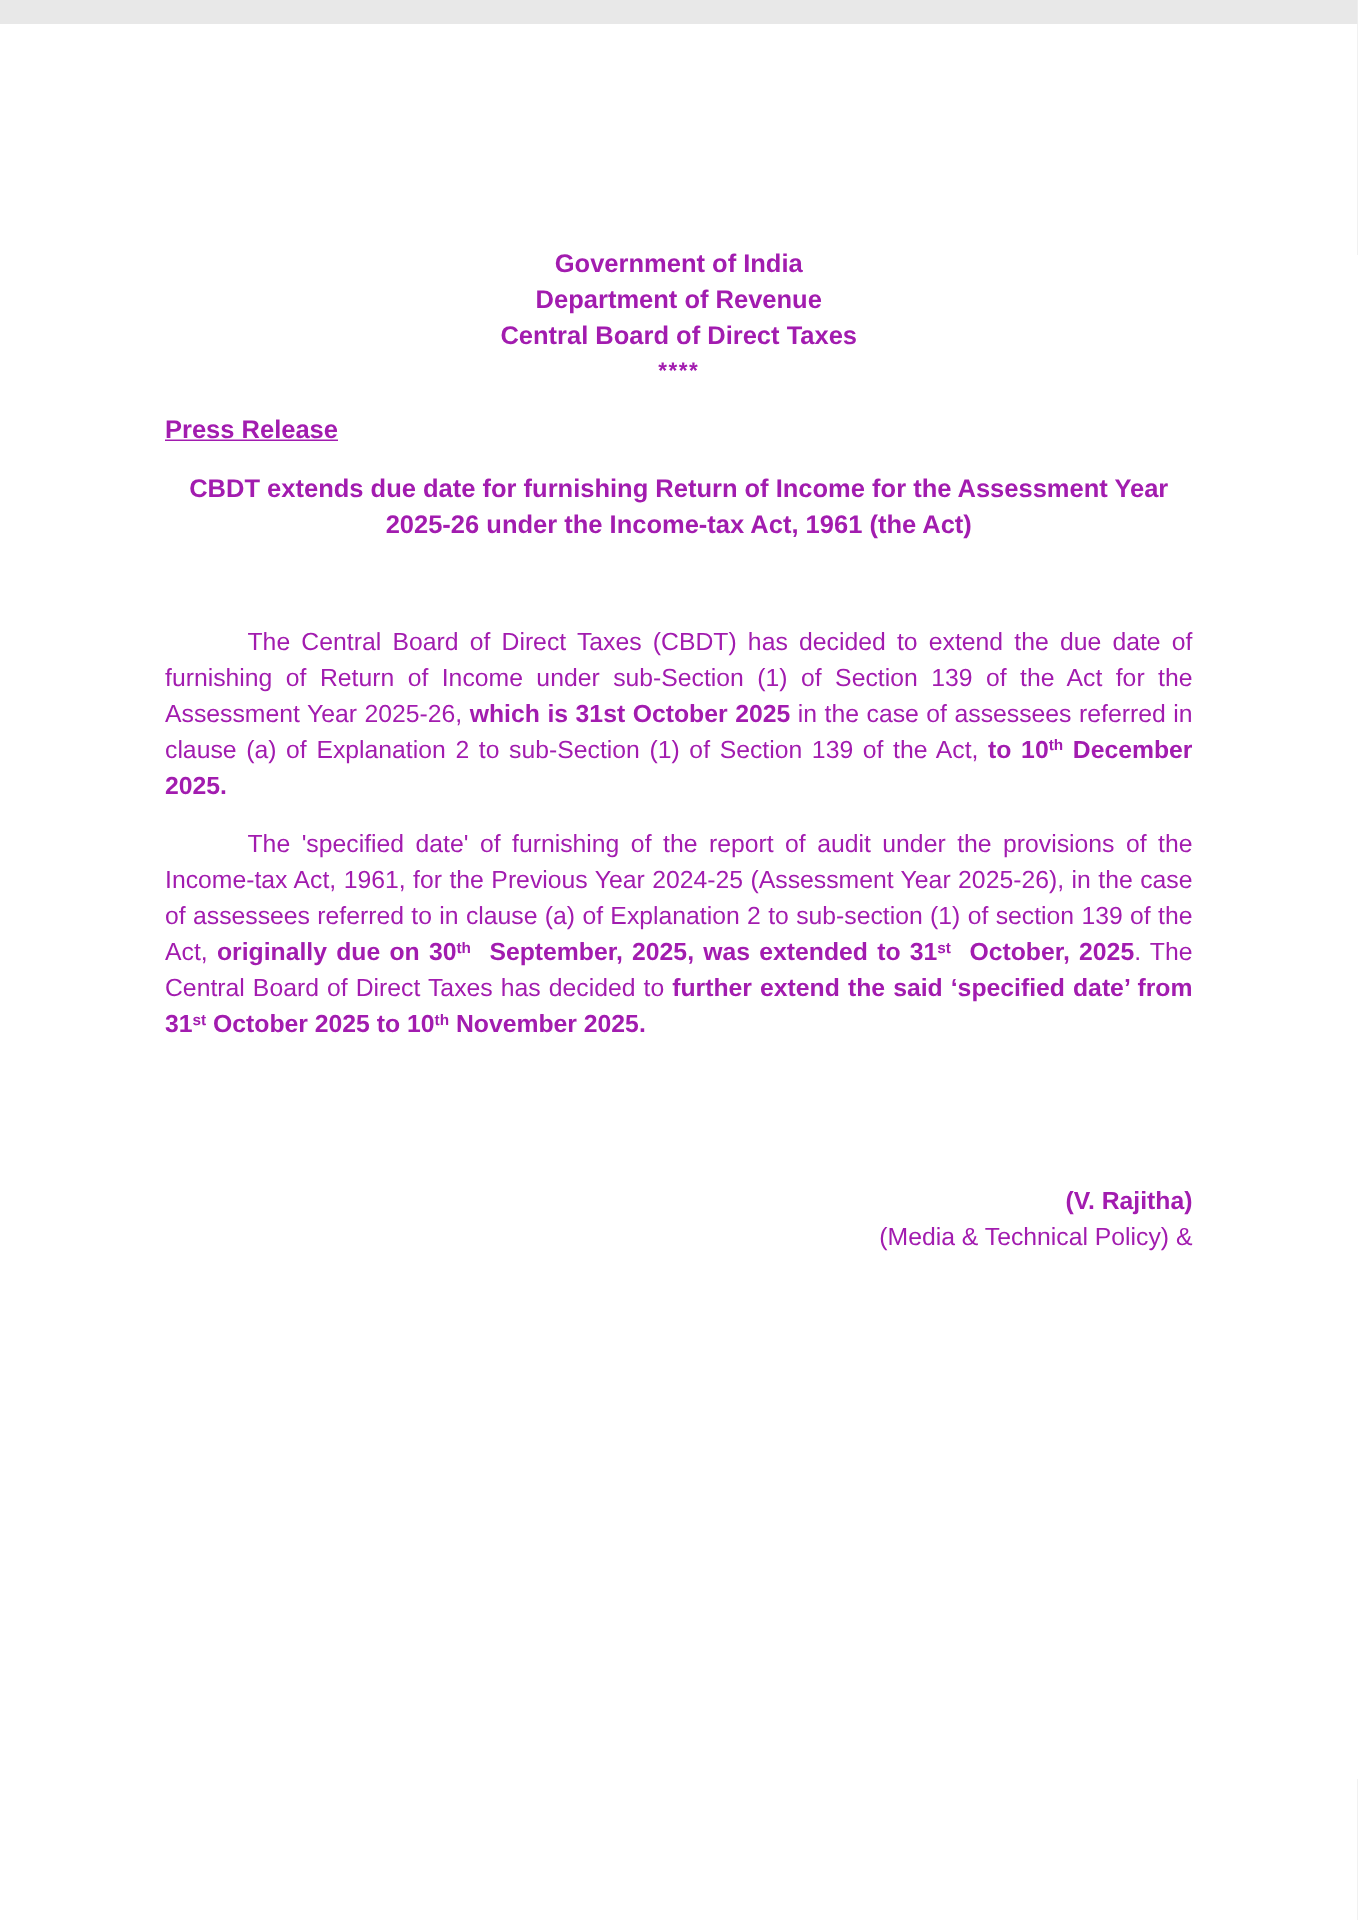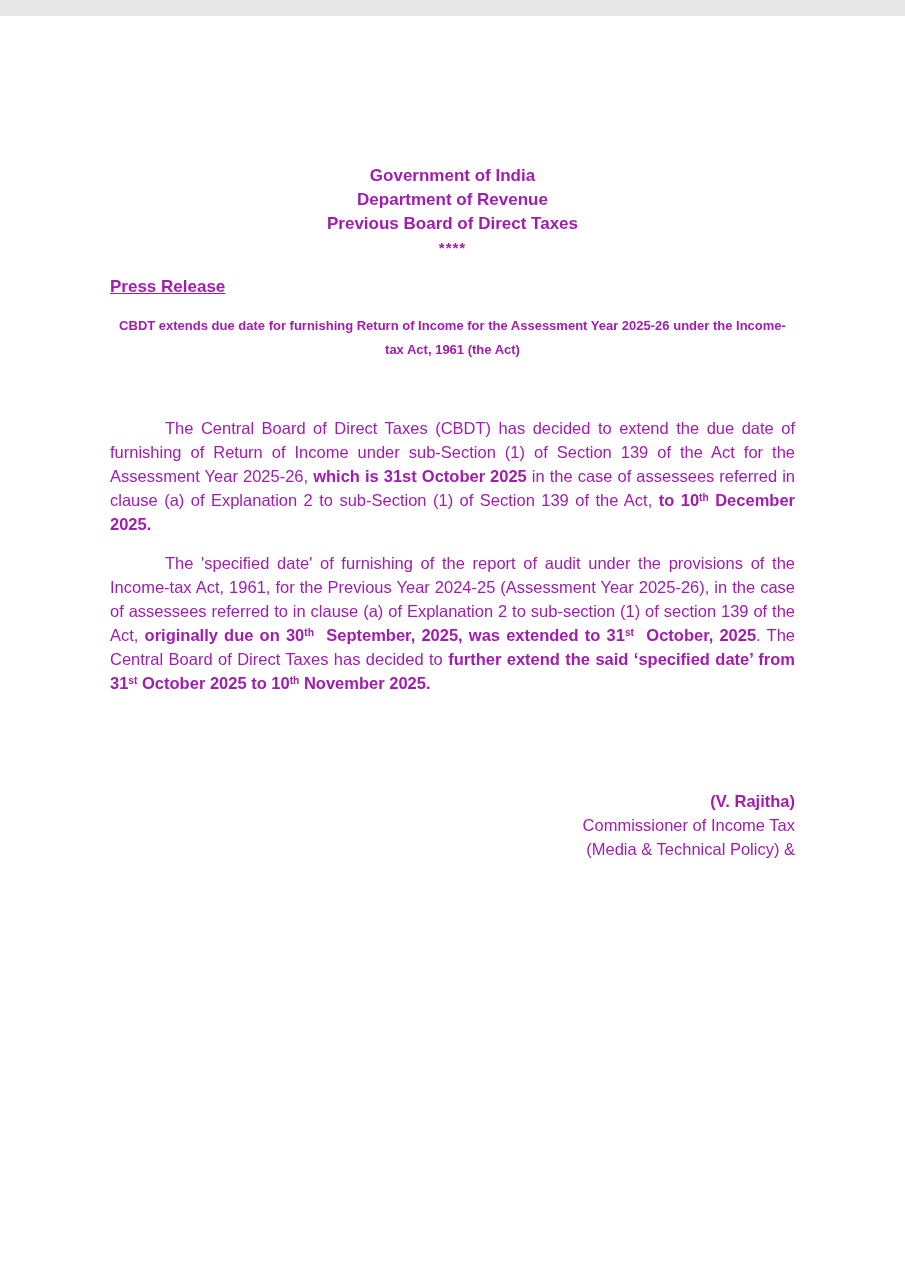--- a/index.html
+++ b/index.html
@@ -39,21 +39,21 @@
   .press-release {
     text-align: left;
     font-weight: 700;
     font-size: 17px;
     text-decoration: underline;
     margin-top: 15px;
   }
   .subject {
     text-align: center;
     font-weight: 700;
-    font-size: 13px;
+    font-size: 17px;
     line-height: 24px;
     margin-top: 15px;
   }
   .body-paras { margin-top: 54px; }
   .para {
     text-align: justify;
     text-indent: 55px;
     line-height: 24px;
     margin: 0 0 15px 0;
   }
@@ -74,34 +74,33 @@
 </style>
 </head>
 <body>
 
 <div class="page">
   <div class="content">
 
     <div>
       <div class="header-line">Government of India</div>
       <div class="header-line">Department of Revenue</div>
-      <div class="header-line">Previous Board of Direct Taxes</div>
+      <div class="header-line">Central Board of Direct Taxes</div>
       <div class="stars">****</div>
     </div>
 
 
     <div class="press-release">Press Release</div>
 
     <div class="subject">CBDT extends due date for furnishing Return of Income for the Assessment Year 2025-26 under the Income-tax Act, 1961 (the Act)</div>
 
     <div class="body-paras">
       <p class="para"><span>The Central Board of Direct Taxes (CBDT) has decided to extend the due date of furnishing of Return of Income under sub-Section (1) of Section 139 of the Act for the Assessment Year 2025-26, </span><span class="b">which is 31st October 2025</span><span> in the case of assessees referred in clause (a) of Explanation 2 to sub-Section (1) of Section 139 of the Act, </span><span class="b">to 10</span><span class="b sup">th</span><span class="b"> December 2025.</span></p>
       <p class="para"><span>The 'specified date' of furnishing of the report of audit under the provisions of the Income-tax Act, 1961, for the Previous Year 2024-25 (Assessment Year 2025-26), in the case of assessees referred to in clause (a) of Explanation 2 to sub-section (1) of section 139 of the Act, </span><span class="b">originally due on 30</span><span class="b sup">th</span><span class="b">&nbsp; September, 2025, was extended to 31</span><span class="b sup">st</span><span class="b">&nbsp; October, 2025</span><span>. The Central Board of Direct Taxes has decided to </span><span class="b">further extend the said ‘specified date’ from 31</span><span class="b sup">st</span><span class="b"> October 2025 to 10</span><span class="b sup">th</span><span class="b"> November 2025</span><span class="b">.</span></p>
     </div>
 
     <div class="signature">
       <div class="sig-name">(V. Rajitha)</div>
-      <div>Commissioner of Income Tax</div>
       <div>(Media &amp; Technical Policy) &amp;</div>
     </div>
 
   </div>
 </div>
 
 </body></html>

